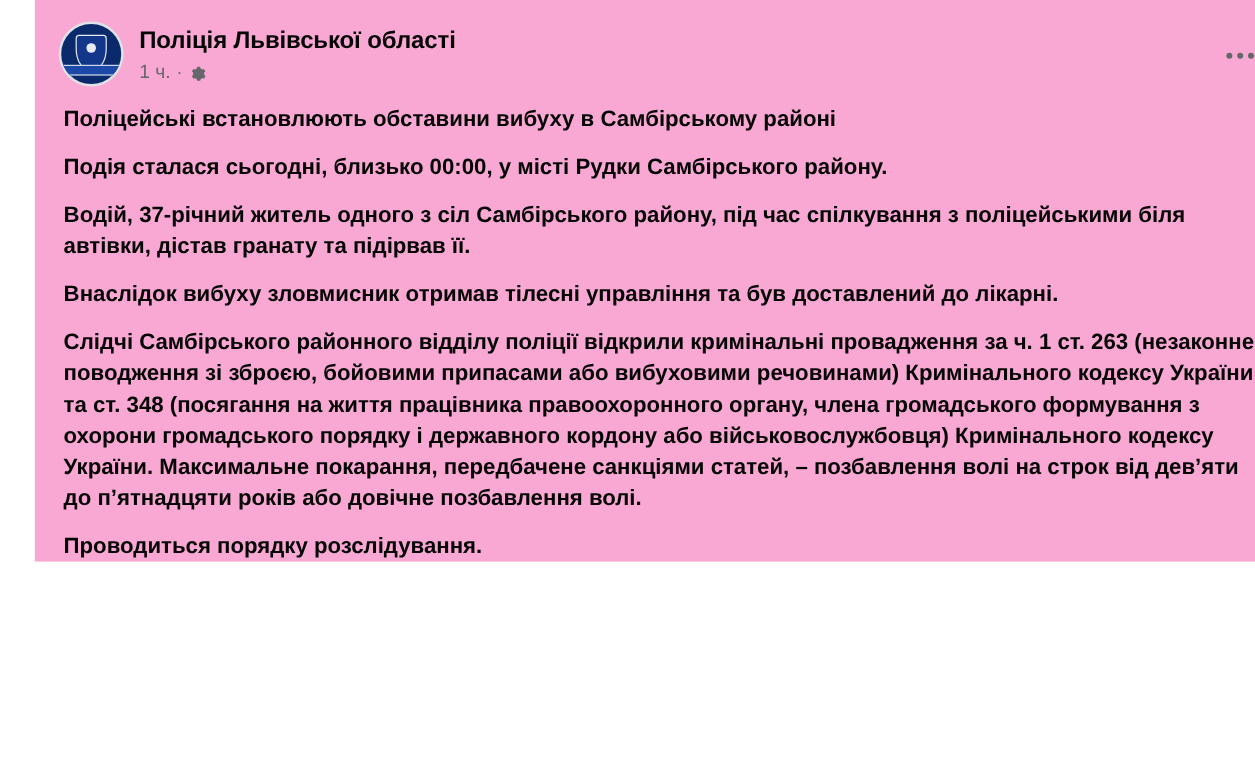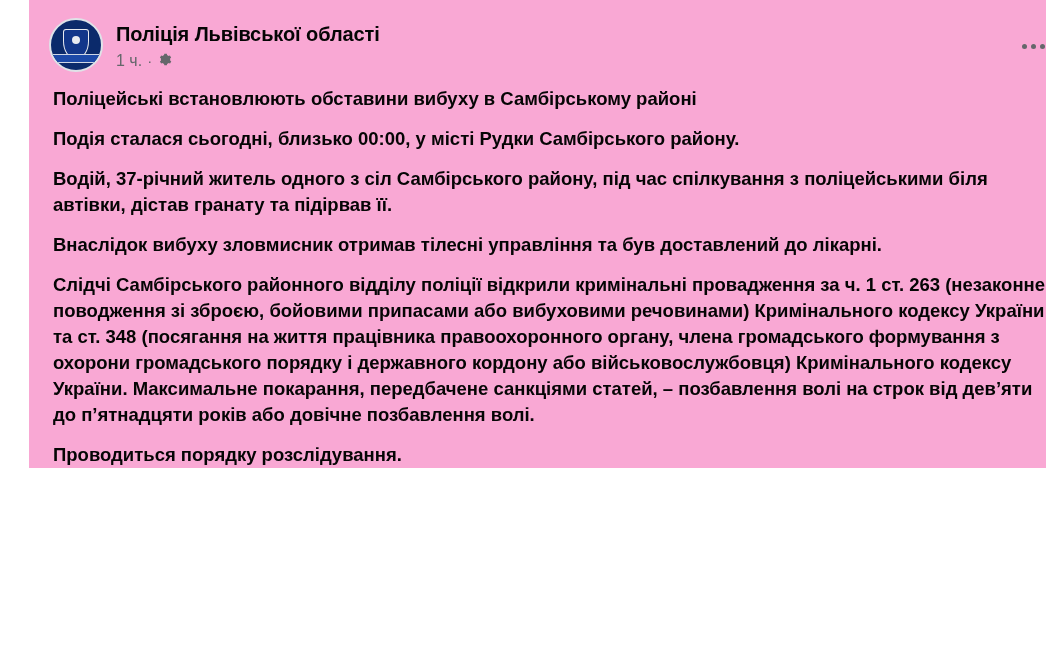--- a/index.html
+++ b/index.html
@@ -80,20 +80,21 @@
   }
   .page-name {
     font-size: 20px;
     font-weight: bold;
     line-height: 24px;
     color: #050505;
     letter-spacing: -0.1px;
   }
   .meta-row {
     display: flex;
+    align-items: center;
     gap: 5px;
     margin-top: 6px;
     color: #65676b;
     font-size: 16px;
     line-height: 18px;
   }
   .meta-sep {
     color: #65676b;
     font-size: 15px;
   }

